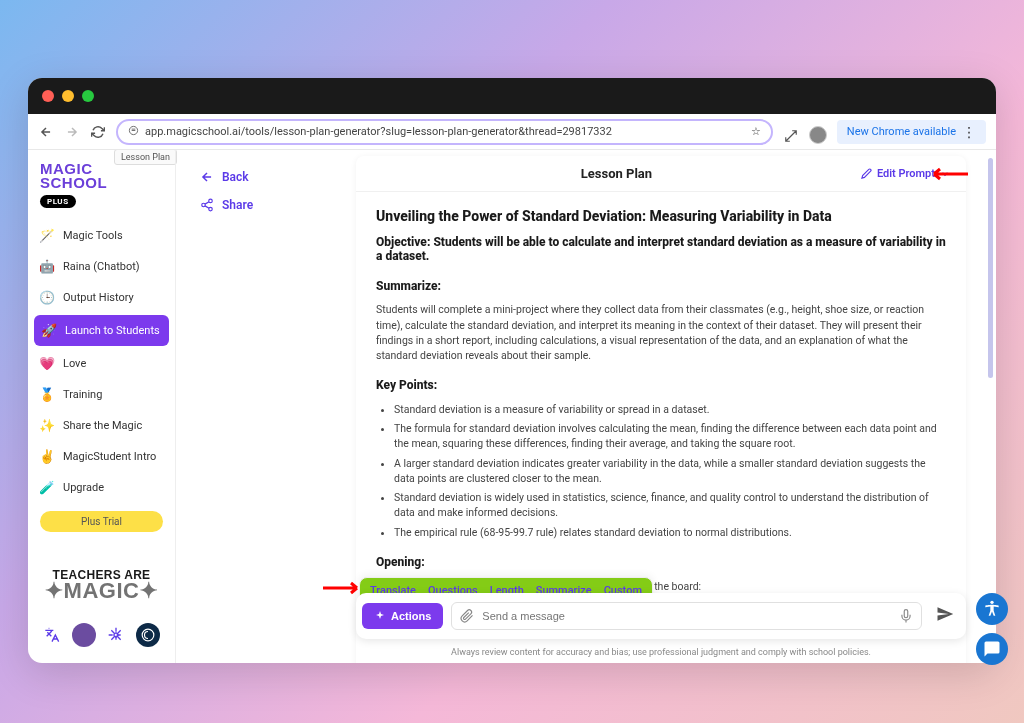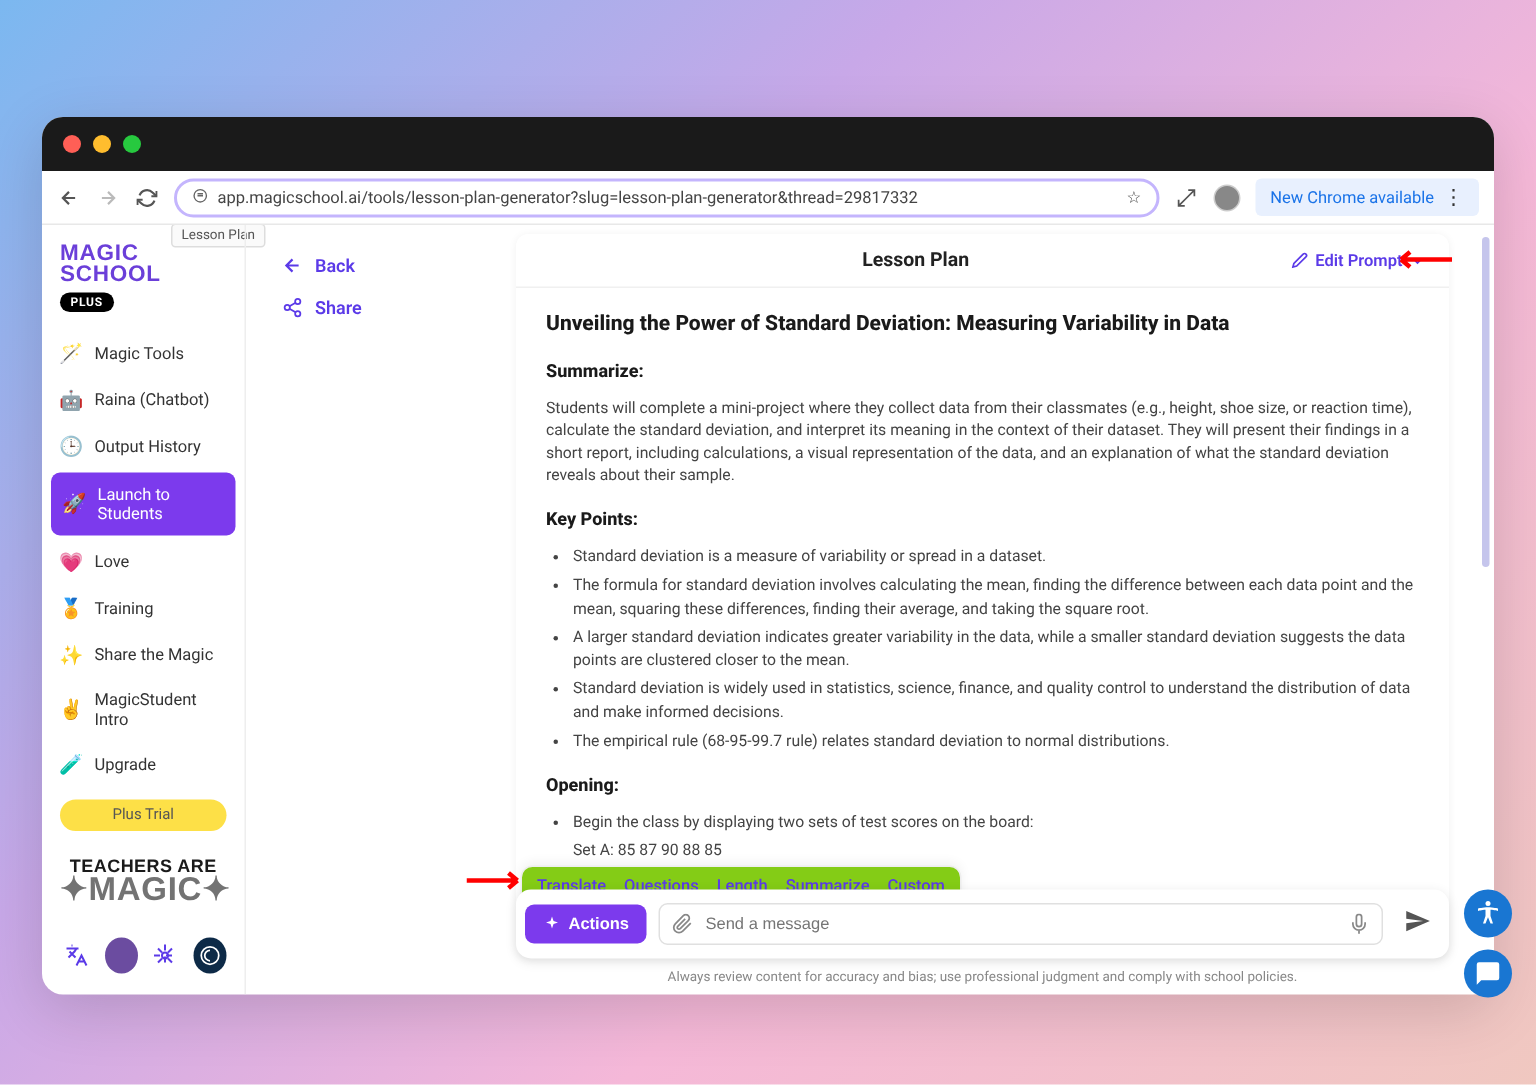--- a/index.html
+++ b/index.html
@@ -53,35 +53,35 @@
   border: 2px solid #c4b5fd;
   border-radius: 13px;
   display: flex;
   align-items: center;
   padding: 0 10px;
   font-size: 11px;
   color: #444;
   gap: 6px;
 }
 .url-secure { color: #666; }
-.tb-right { display: flex; align-items: center; gap: 10px; }
+.tb-right { display: flex; align-items: flex-end; gap: 10px; }
 .chrome-badge {
   background: #e8f0fe;
   color: #1a73e8;
   font-size: 11px;
   padding: 4px 10px;
   border-radius: 4px;
   display: flex;
   align-items: center;
 }
 .dots-v { color: #333; font-size: 14px; }
 .avatar-sm { width: 18px; height: 18px; border-radius: 50%; background: #888; border: 1px solid #ccc; }
 .app-body { flex: 1; display: flex; overflow: hidden; position: relative; }
 .sidebar {
-  width: 136px;
+  width: 148px;
   border-right: 1px solid #eee;
   display: flex;
   flex-direction: column;
   padding: 6px 0;
   position: relative;
 }
 .tooltip-tag {
   position: absolute;
   top: -1px;
   left: 86px;
@@ -490,20 +490,23 @@
                   <path d="M17 3a2.8 2.8 0 014 4L7.5 20.5 2 22l1.5-5.5L17 3z"></path>
                 </svg>
               <span>Edit Prompt</span>
               <svg width="10" height="10" viewBox="0 0 24 24" fill="none" stroke="currentColor" stroke-width="3">
                   <path d="M6 9l6 6 6-6"></path>
                 </svg>
             </div>
           </div>
           <div class="doc-body">
             <div class="h1">Unveiling the Power of Standard Deviation: Measuring Variability in Data</div>
+            <div class="h2">
+              <span>Objective: </span><span>Students will be able to calculate and interpret standard deviation as a measure of variability in a dataset.</span>
+            </div>
             <div class="h3">Summarize:</div>
             <div class="body-p">Students will complete a mini-project where they collect data from their classmates (e.g., height, shoe size, or reaction time), calculate the standard deviation, and interpret its meaning in the context of their dataset. They will present their findings in a short report, including calculations, a visual representation of the data, and an explanation of what the standard deviation reveals about their sample.</div>
             <div class="h3">Key Points:</div>
             <ul class="body-ul">
               <li>Standard deviation is a measure of variability or spread in a dataset.</li>
               <li>The formula for standard deviation involves calculating the mean, finding the difference between each data point and the mean, squaring these differences, finding their average, and taking the square root.</li>
               <li>A larger standard deviation indicates greater variability in the data, while a smaller standard deviation suggests the data points are clustered closer to the mean.</li>
               <li>Standard deviation is widely used in statistics, science, finance, and quality control to understand the distribution of data and make informed decisions.</li>
               <li>The empirical rule (68-95-99.7 rule) relates standard deviation to normal distributions.</li>
             </ul>

